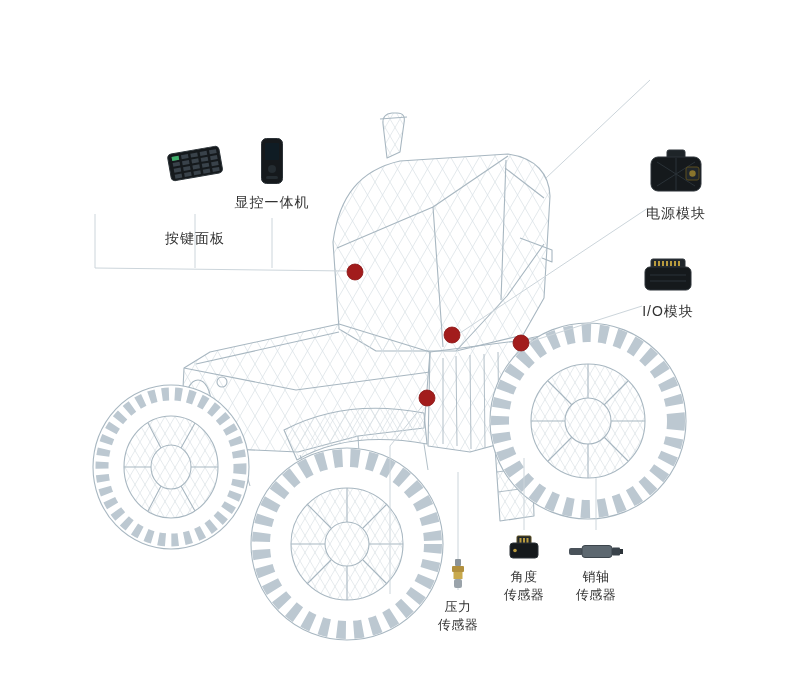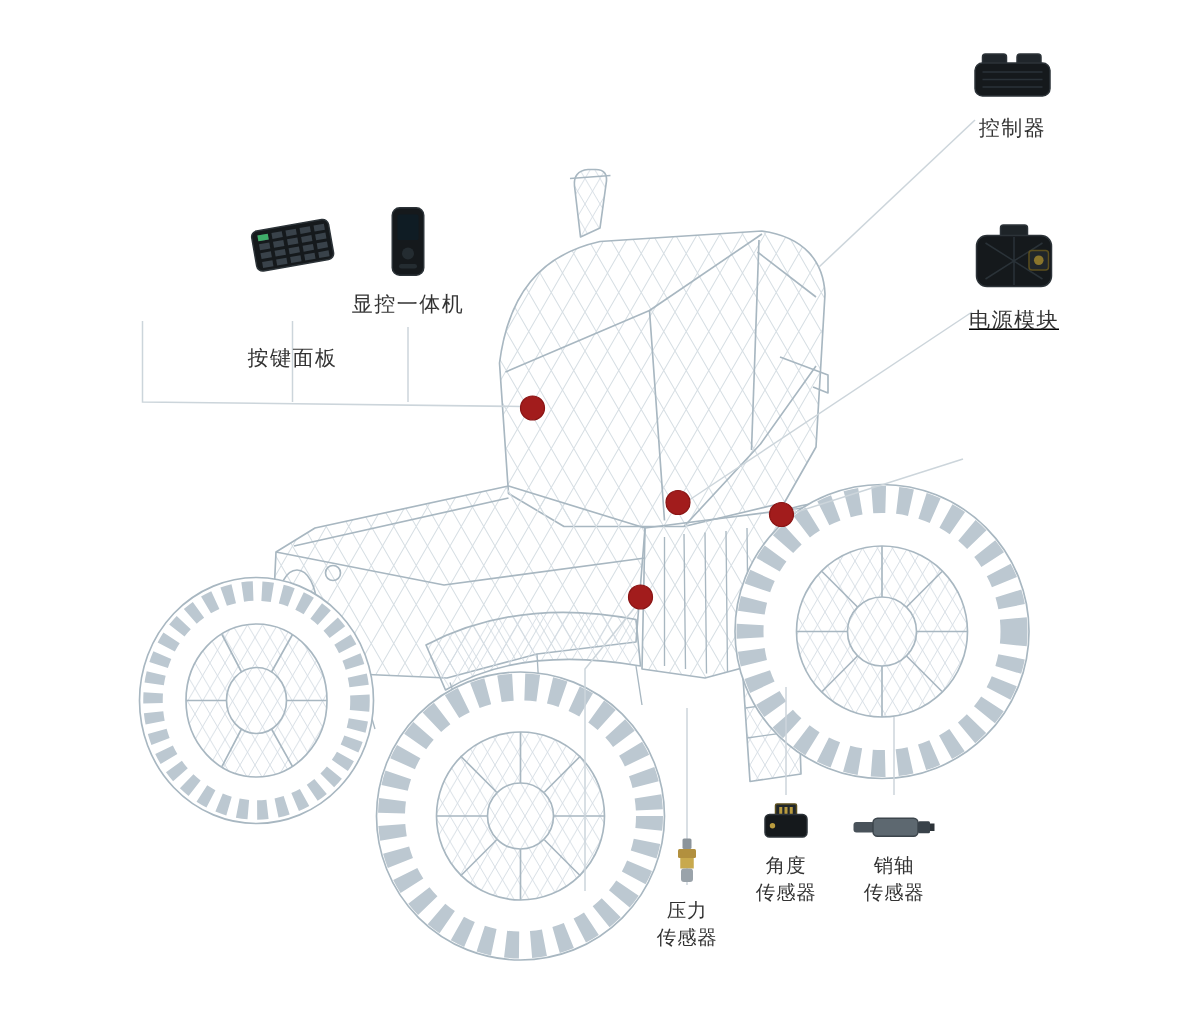--- a/index.html
+++ b/index.html
@@ -149,45 +149,53 @@
       <svg width="26" height="48" viewBox="0 0 26 48">
         <rect x="2.5" y="1.5" width="21" height="45" rx="5" fill="#15191c" stroke="#2c3338"></rect>
         <rect x="6" y="6" width="14" height="17" rx="1" fill="#0f1c24"></rect>
         <circle cx="13" cy="32" r="4" fill="#242c31"></circle>
         <rect x="7" y="39" width="12" height="3" rx="1.5" fill="#242c31"></rect>
       </svg>
     </div>
     <div class="label">显控一体机</div>
   </div>
 
-  <div class="component" style="left:630px; top:28px; width:90px;">
-    <div class="icon-box" style="height:40px;">
-      <svg width="56" height="36" viewBox="0 0 56 36">
-        <rect x="8" y="4" width="16" height="9" rx="2" fill="#20262b" stroke="#2c3338"></rect>
-        <rect x="31" y="4" width="16" height="9" rx="2" fill="#20262b" stroke="#2c3338"></rect>
-        <rect x="3" y="10" width="50" height="22" rx="5" fill="#15191c" stroke="#2c3338"></rect>
-        <path d="M8 16 H48 M8 21 H48 M8 26 H48" stroke="#2a3238" fill="none"></path>
-      </svg>
-    </div>
-    <div class="label">控制器</div>
-  </div>
-
-  <div class="component" style="left:631px; top:140px; width:90px;text-decoration:underline;">
+
+  <div class="component" style="left:631px; top:140px; width:90px;">
     <div class="icon-box" style="height:56px;">
       <svg width="58" height="48" viewBox="0 0 58 48">
         <rect x="20" y="2" width="18" height="10" rx="2" fill="#1e2428" stroke="#2c3338"></rect>
         <rect x="4" y="9" width="50" height="34" rx="7" fill="#15191c" stroke="#2c3338"></rect>
         <path d="M10 14 L48 38 M48 14 L10 38 M29 10 V42" stroke="#2a3238" fill="none"></path>
         <rect x="39" y="19" width="13" height="13" rx="2" fill="#20262b" stroke="#5c4f1e"></rect>
         <circle cx="45.5" cy="25.5" r="3.2" fill="#8a752c"></circle>
       </svg>
     </div>
     <div class="label">电源模块</div>
   </div>
 
+  <div class="component" style="left:623px; top:250px; width:90px;">
+    <div class="icon-box" style="height:44px;">
+      <svg width="54" height="40" viewBox="0 0 54 40">
+        <rect x="10" y="5" width="34" height="11" rx="2" fill="#20262b" stroke="#2c3338"></rect>
+        <g fill="#b99b3e">
+          <rect x="13" y="7" width="2" height="5"></rect>
+            <rect x="17" y="7" width="2" height="5"></rect>
+            <rect x="21" y="7" width="2" height="5"></rect>
+          <rect x="25" y="7" width="2" height="5"></rect>
+            <rect x="29" y="7" width="2" height="5"></rect>
+            <rect x="33" y="7" width="2" height="5"></rect>
+          <rect x="37" y="7" width="2" height="5"></rect>
+        </g>
+        <rect x="4" y="13" width="46" height="23" rx="5" fill="#15191c" stroke="#2c3338"></rect>
+        <path d="M9 21 H45 M9 27 H45" stroke="#2a3238" fill="none"></path>
+      </svg>
+    </div>
+    <div class="label">I/O模块</div>
+  </div>
 
   <div class="component" style="left:494px; top:532px; width:60px;">
     <div class="icon-box" style="height:28px;">
       <svg width="36" height="26" viewBox="0 0 36 26">
         <rect x="11" y="2" width="14" height="9" rx="1" fill="#20262b" stroke="#5c4f1e"></rect>
         <g fill="#b99b3e">
           <rect x="13.5" y="4" width="2" height="5"></rect>
             <rect x="17" y="4" width="2" height="5"></rect>
             <rect x="20.5" y="4" width="2" height="5"></rect>
         </g>

